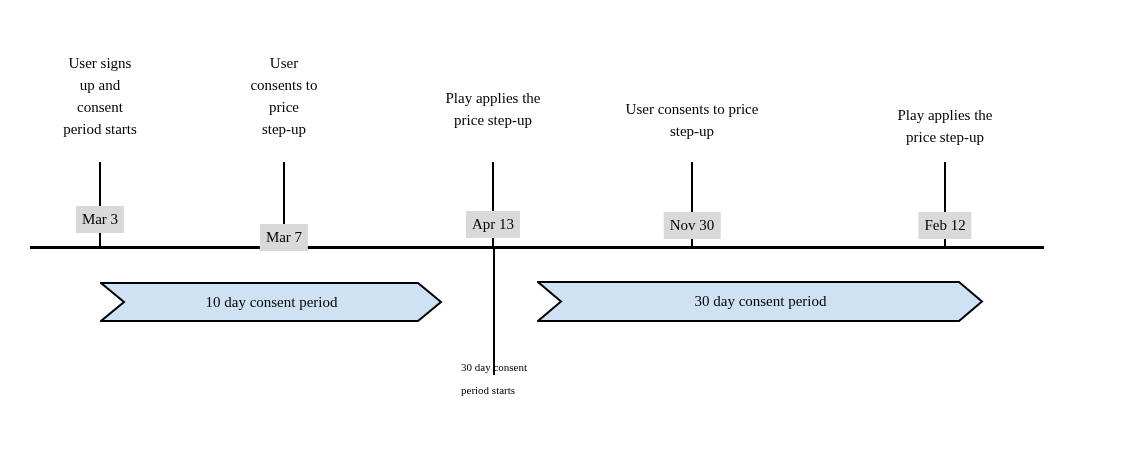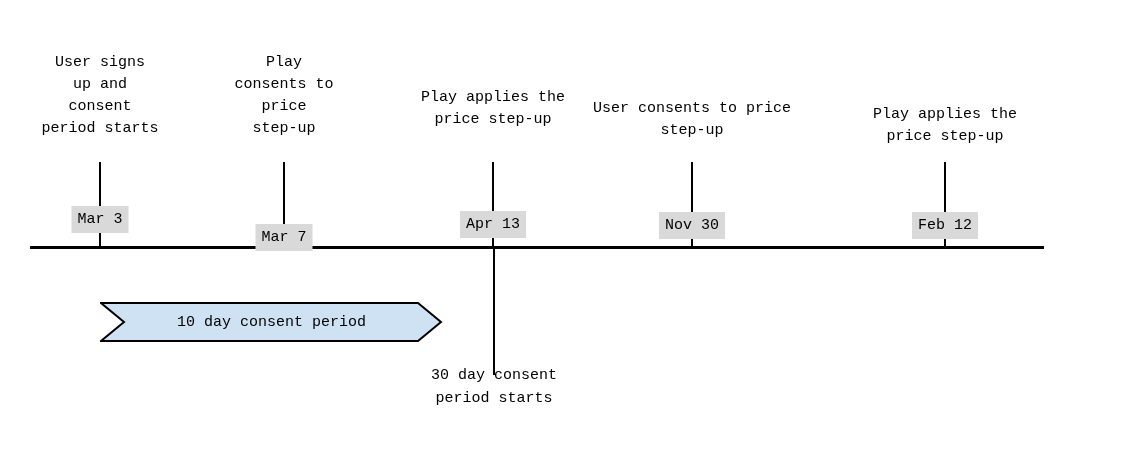--- a/index.html
+++ b/index.html
@@ -1,21 +1,21 @@
 <!DOCTYPE html>
 <html><head>
 <meta charset="utf-8">
 <style>
   html, body { margin: 0; padding: 0; background: #ffffff; }
   .canvas {
     position: relative;
     width: 1044px;
     height: 454px;
     background: #ffffff;
-    font-family: Liberation Mono, monospace;
+    font-family: Liberation Serif, serif;
     color: #000000;
     overflow: hidden;
   }
   .baseline {
     position: absolute;
     left: 30px; top: 246px;
     width: 1068px; height: 3px;
     background: #000000;
   }
   .event { position: absolute; top: 0; width: 0; height: 100%; }
@@ -46,29 +46,28 @@
     white-space: nowrap;
   }
   .descender {
     position: absolute;
     left: 493px; top: 248px;
     width: 2px; height: 127px;
     background: #000000;
   }
   .annotation {
     position: absolute;
-    left: 494px; top: 364px;
+    left: 494px; top: 356px;
     transform: translateX(-50%);
-    text-align: center;
     white-space: pre-line;
     width: max-content;
-    font-size: 15px;
+    font-size: 11px;
     line-height: 23px;
   }
-  .period { position: absolute; margin-top: 20px; }
+  .period { position: absolute; }
   .period svg { display: block; }
   .period polygon { stroke: #000000; stroke-width: 2; stroke-linejoin: miter; }
   .period-label {
     position: absolute;
     inset: 0;
     display: flex;
     align-items: center;
     justify-content: center;
     font-size: 15px;
   }
@@ -84,21 +83,21 @@
     <div class="tick"></div>
     <div class="event-title" style="bottom:314px">User signs
 up and
 consent
 period starts</div>
     <div class="date-badge" style="top:206px">Mar 3</div>
   </div>
 
   <div class="event" style="left:284px">
     <div class="tick"></div>
-    <div class="event-title" style="bottom:314px">Play
+    <div class="event-title" style="bottom:314px">User
 consents to
 price
 step-up</div>
     <div class="date-badge" style="top:224px">Mar 7</div>
   </div>
 
   <div class="event" style="left:493px">
     <div class="tick"></div>
     <div class="event-title" style="bottom:323px">Play applies the
 price step-up</div>
@@ -123,14 +122,20 @@
   <div class="annotation">30 day consent
 period starts</div>
 
   <div class="period" style="left:100px; top:282px; width:343px; height:40px">
     <svg width="343" height="40" viewBox="0 0 343 40">
       <polygon points="1,1 318,1 341,20 318,39 1,39 24,20" fill="#cfe2f3"></polygon>
     </svg>
     <div class="period-label">10 day consent period</div>
   </div>
 
+  <div class="period" style="left:537px; top:281px; width:447px; height:41px">
+    <svg width="447" height="41" viewBox="0 0 447 41">
+      <polygon points="1,1 422,1 445,20.5 422,40 1,40 24,20.5" fill="#cfe2f3"></polygon>
+    </svg>
+    <div class="period-label">30 day consent period</div>
+  </div>
 
 </div>
 
 </body></html>

